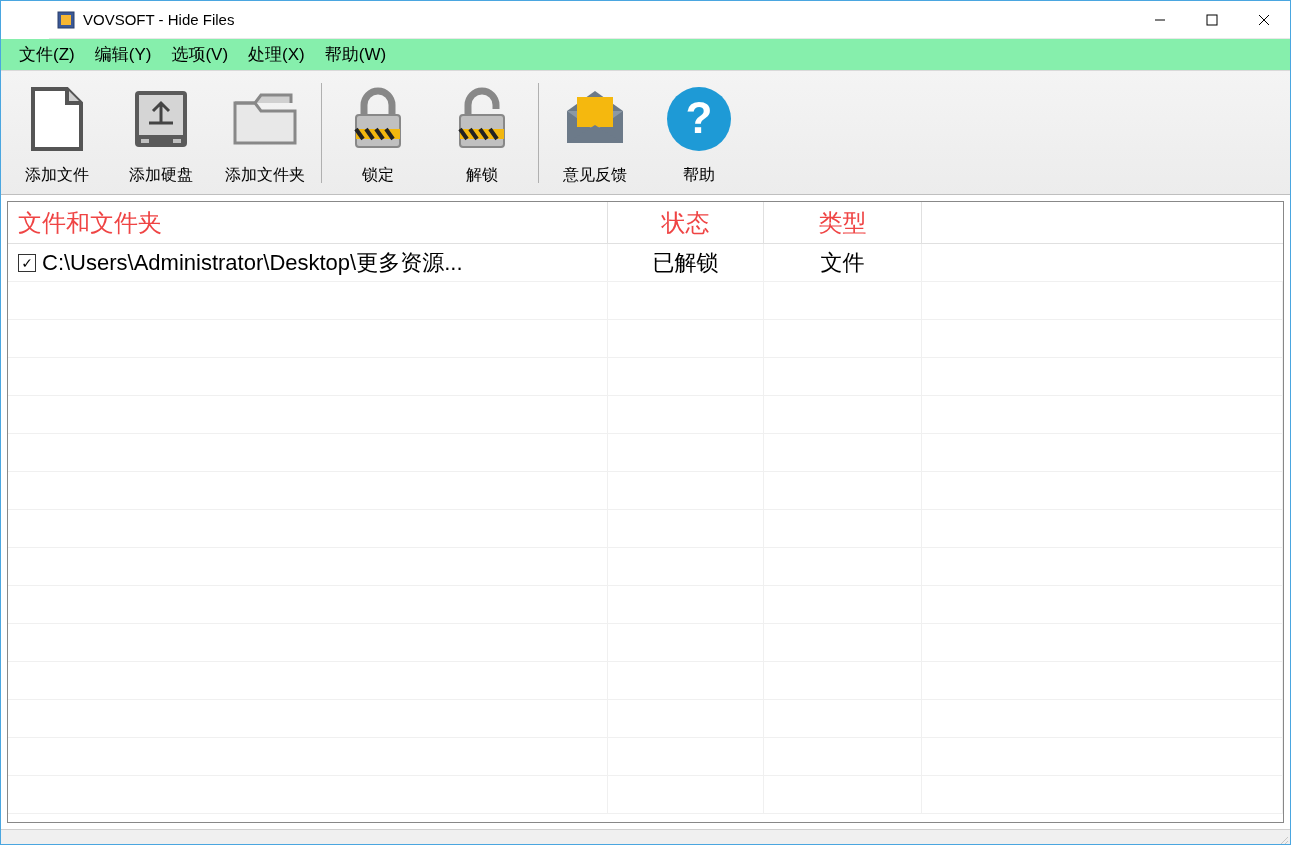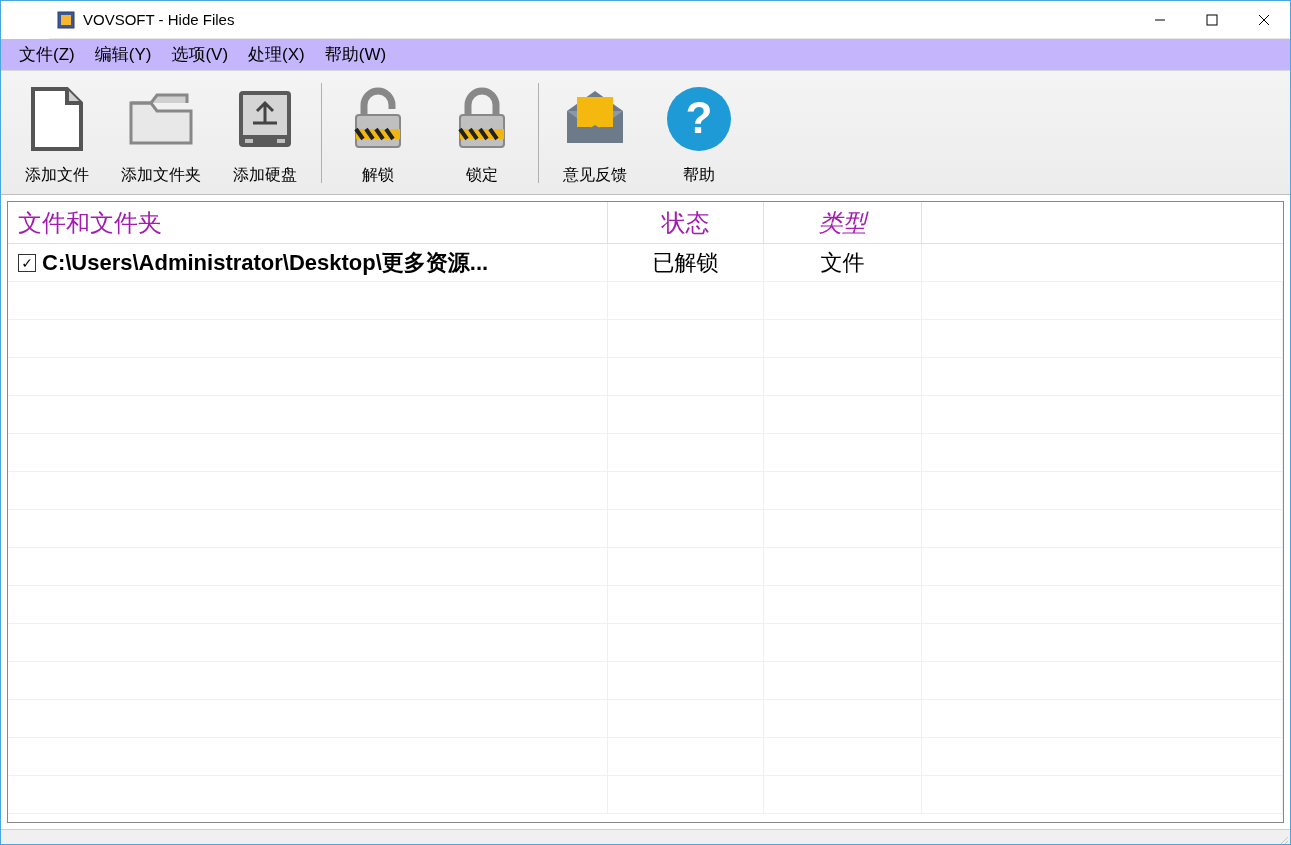--- a/index.html
+++ b/index.html
@@ -38,21 +38,21 @@
 }
 
 .menubar {
   height: 32px;
   display: flex;
   align-items: center;
   padding-left: 8px;
   font-size: 17px;
   color: #000;
   border-bottom: 1px solid #d9d9d9;
-  background: #c4b5fd;
+  background: #86efac;
 }
 .menubar .menu-item {
   padding: 4px 10px;
 }
 
 .toolbar {
   height: 124px;
   background: linear-gradient(#f4f4f4, #ececec);
   display: flex;
   align-items: center;
@@ -86,26 +86,26 @@
   border: 1px solid #888;
   height: 622px;
   overflow: hidden;
   background: #fff;
 }
 .list-header {
   display: flex;
   height: 42px;
   align-items: center;
   font-size: 24px;
-  color: #a21caf;
+  color: #ef4444;
   border-bottom: 1px solid #e0e0e0;
 }
 .col-path { flex: 0 0 600px; padding-left: 10px; border-right: 1px solid #e0e0e0; height: 100%; display:flex; align-items:center;}
 .col-status { flex: 0 0 156px; text-align: center; border-right: 1px solid #e0e0e0; height:100%; display:flex; align-items:center; justify-content:center;}
-.col-type { flex: 0 0 158px; text-align: left; border-right: 1px solid #e0e0e0; height:100%; display:flex; align-items:center; justify-content:center;font-style:italic;}
+.col-type { flex: 0 0 158px; text-align: left; border-right: 1px solid #e0e0e0; height:100%; display:flex; align-items:center; justify-content:center;}
 .col-rest { flex: 1; }
 .list-row {
   display: flex;
   height: 38px;
   align-items: center;
   border-bottom: 1px solid #f0f0f0;
   font-size: 22px;
 }
 .list-row .cell-path { flex: 0 0 600px; padding-left: 10px; display: flex; align-items: center; gap: 6px; border-right: 1px solid #f0f0f0; height: 100%;}
 .list-row .cell-status { flex: 0 0 156px; border-right: 1px solid #f0f0f0; height:100%; display:flex; align-items:center; justify-content:center;}
@@ -184,60 +184,60 @@
       <svg width="72" height="72" viewBox="0 0 72 72">
         <path d="M12 6 h34 l14 14 v46 h-48 z" fill="#ffffff" stroke="#555" stroke-width="4"></path>
         <path d="M46 6 v14 h14" fill="#d0d0d0" stroke="#555" stroke-width="4"></path>
       </svg>
     </div>
     <span>添加文件</span>
   </div>
   <div class="tool">
     <div class="icon-wrap">
       <svg width="72" height="72" viewBox="0 0 72 72">
-        <path d="M6 20 h20 l6 8 h34 v32 h-60 z" fill="#e8e8e8" stroke="#888" stroke-width="3"></path>
-        <path d="M6 20 h20 l6 -8 h30 v8" fill="#d0d0d0" stroke="#888" stroke-width="3"></path>
-      </svg>
-    </div>
-    <span>添加文件夹</span>
-  </div>
-  <div class="tool">
-    <div class="icon-wrap">
-      <svg width="72" height="72" viewBox="0 0 72 72">
         <rect x="10" y="8" width="52" height="56" rx="4" fill="#5a5a5a"></rect>
         <rect x="14" y="12" width="44" height="40" fill="#d5d5d5"></rect>
         <path d="M36 20 v20 M28 28 l8 -8 l8 8 M24 40 h24" stroke="#444" stroke-width="3" fill="none"></path>
         <rect x="16" y="56" width="8" height="4" fill="#c0c0c0"></rect>
         <rect x="48" y="56" width="8" height="4" fill="#c0c0c0"></rect>
       </svg>
     </div>
     <span>添加硬盘</span>
   </div>
+  <div class="tool">
+    <div class="icon-wrap">
+      <svg width="72" height="72" viewBox="0 0 72 72">
+        <path d="M6 20 h20 l6 8 h34 v32 h-60 z" fill="#e8e8e8" stroke="#888" stroke-width="3"></path>
+        <path d="M6 20 h20 l6 -8 h30 v8" fill="#d0d0d0" stroke="#888" stroke-width="3"></path>
+      </svg>
+    </div>
+    <span>添加文件夹</span>
+  </div>
   <div class="sep"></div>
+  <div class="tool">
+    <div class="icon-wrap">
+      <svg width="72" height="72" viewBox="0 0 72 72">
+        <path d="M22 32 v-10 a14 14 0 0 1 28 0 v10" fill="none" stroke="#888" stroke-width="7"></path>
+        <rect x="14" y="32" width="44" height="32" rx="3" fill="#c0c0c0" stroke="#888" stroke-width="2"></rect>
+        <rect x="14" y="46" width="44" height="10" fill="#f2b70f"></rect>
+        <path d="M14 46 l7 10 M24 46 l7 10 M34 46 l7 10 M44 46 l7 10" stroke="#222" stroke-width="4"></path>
+      </svg>
+    </div>
+    <span>锁定</span>
+  </div>
   <div class="tool">
     <div class="icon-wrap">
       <svg width="72" height="72" viewBox="0 0 72 72">
         <path d="M22 32 v-10 a14 14 0 0 1 28 0 v4" fill="none" stroke="#888" stroke-width="7"></path>
         <rect x="14" y="32" width="44" height="32" rx="3" fill="#c0c0c0" stroke="#888" stroke-width="2"></rect>
         <rect x="14" y="46" width="44" height="10" fill="#f2b70f"></rect>
         <path d="M14 46 l7 10 M24 46 l7 10 M34 46 l7 10 M44 46 l7 10" stroke="#222" stroke-width="4"></path>
       </svg>
     </div>
     <span>解锁</span>
-  </div>
-  <div class="tool">
-    <div class="icon-wrap">
-      <svg width="72" height="72" viewBox="0 0 72 72">
-        <path d="M22 32 v-10 a14 14 0 0 1 28 0 v10" fill="none" stroke="#888" stroke-width="7"></path>
-        <rect x="14" y="32" width="44" height="32" rx="3" fill="#c0c0c0" stroke="#888" stroke-width="2"></rect>
-        <rect x="14" y="46" width="44" height="10" fill="#f2b70f"></rect>
-        <path d="M14 46 l7 10 M24 46 l7 10 M34 46 l7 10 M44 46 l7 10" stroke="#222" stroke-width="4"></path>
-      </svg>
-    </div>
-    <span>锁定</span>
   </div>
   <div class="sep"></div>
   <div class="tool">
     <div class="icon-wrap">
       <svg width="72" height="72" viewBox="0 0 72 72">
         <path d="M8 28 l28 -20 l28 20 v32 h-56 z" fill="#6c7a89"></path>
         <path d="M8 28 l28 20 l28 -20" fill="#8b98a5"></path>
         <rect x="18" y="14" width="36" height="30" fill="#f5b80e"></rect>
         <path d="M8 60 l28 -18 l28 18" fill="#6c7a89"></path>
       </svg>
@@ -259,21 +259,21 @@
   <div class="list-header">
     <div class="col-path">文件和文件夹</div>
     <div class="col-status">状态</div>
     <div class="col-type">类型</div>
     <div class="col-rest"></div>
   </div>
   <div id="rows-container">
       <div class="list-row">
     <div class="cell-path">
       <span class="checkbox">✓</span>
-      <span style="font-weight:bold;">C:\Users\Administrator\Desktop\更多资源...</span>
+      <span style="font-weight:normal;">C:\Users\Administrator\Desktop\更多资源...</span>
     </div>
     <div class="cell-status">已解锁</div>
     <div class="cell-type">文件</div>
     <div class="cell-rest"></div>
       </div>
       <div class="empty-row">
         <div style="flex:0 0 600px"></div>
         <div style="flex:0 0 156px"></div>
         <div style="flex:0 0 158px"></div>
         <div style="flex:1"></div>

